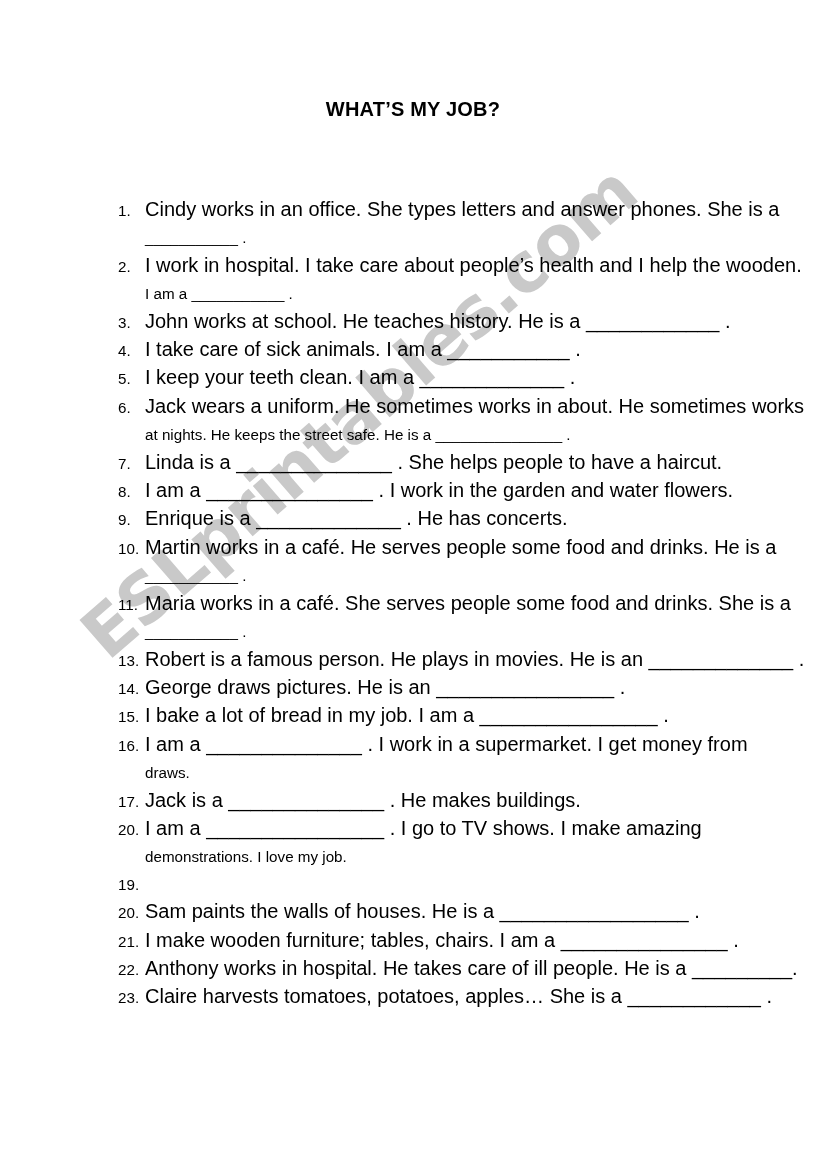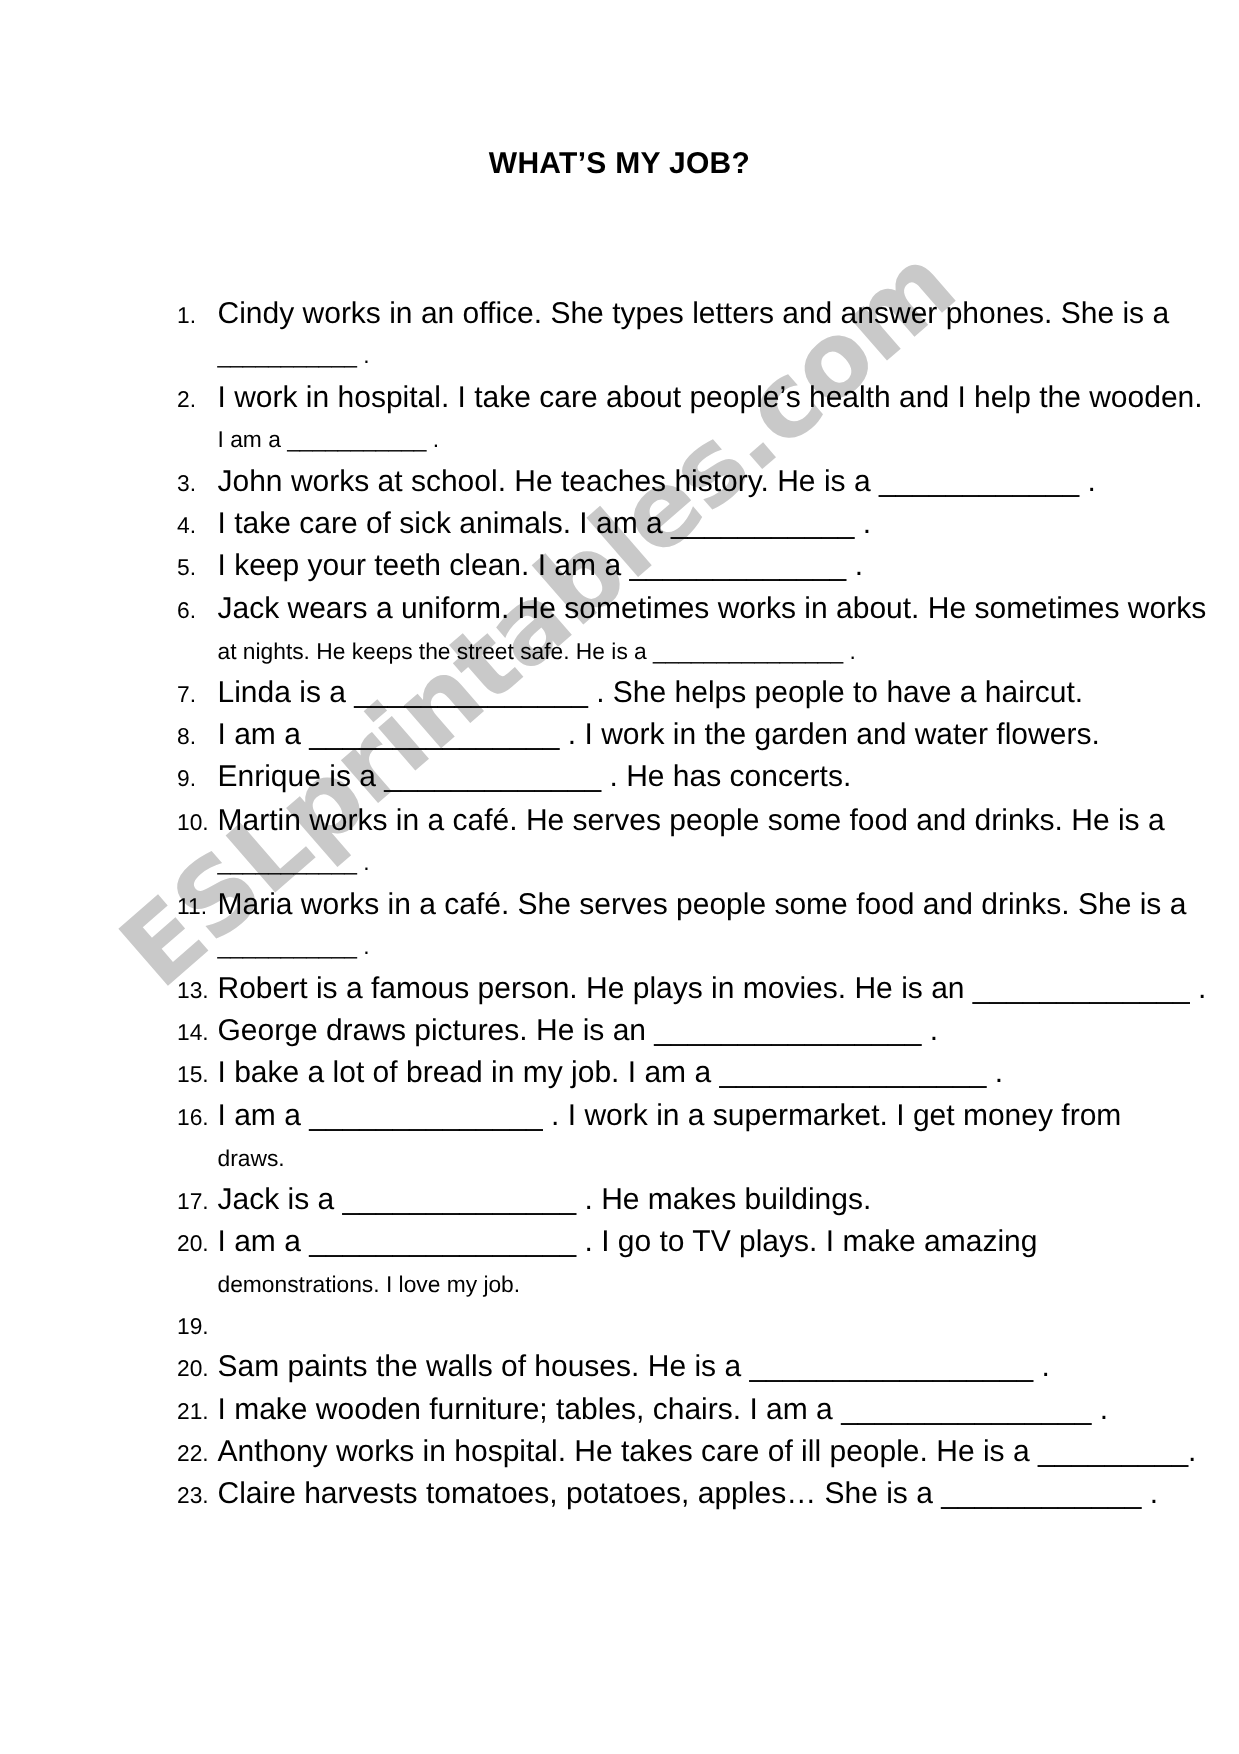--- a/index.html
+++ b/index.html
@@ -167,21 +167,21 @@
         <span class="qnum w2">16.</span>
         <span class="qtext">I am a ______________ . I work in a supermarket. I get money from</span>
       </div>
       <div class="qcont">draws.</div>
       <div class="qline">
         <span class="qnum w2">17.</span>
         <span class="qtext">Jack is a ______________ . He makes buildings.</span>
       </div>
       <div class="qline">
         <span class="qnum w2">20.</span>
-        <span class="qtext">I am a ________________ . I go to TV plays. I make amazing</span>
+        <span class="qtext">I am a ________________ . I go to TV shows. I make amazing</span>
       </div>
       <div class="qcont">demonstrations. I love my job.</div>
       <div class="qline">
         <span class="qnum w2">19.</span>
       </div>
       <div class="qline">
         <span class="qnum w2">20.</span>
         <span class="qtext">Sam paints the walls of houses. He is a _________________ .</span>
       </div>
       <div class="qline">

